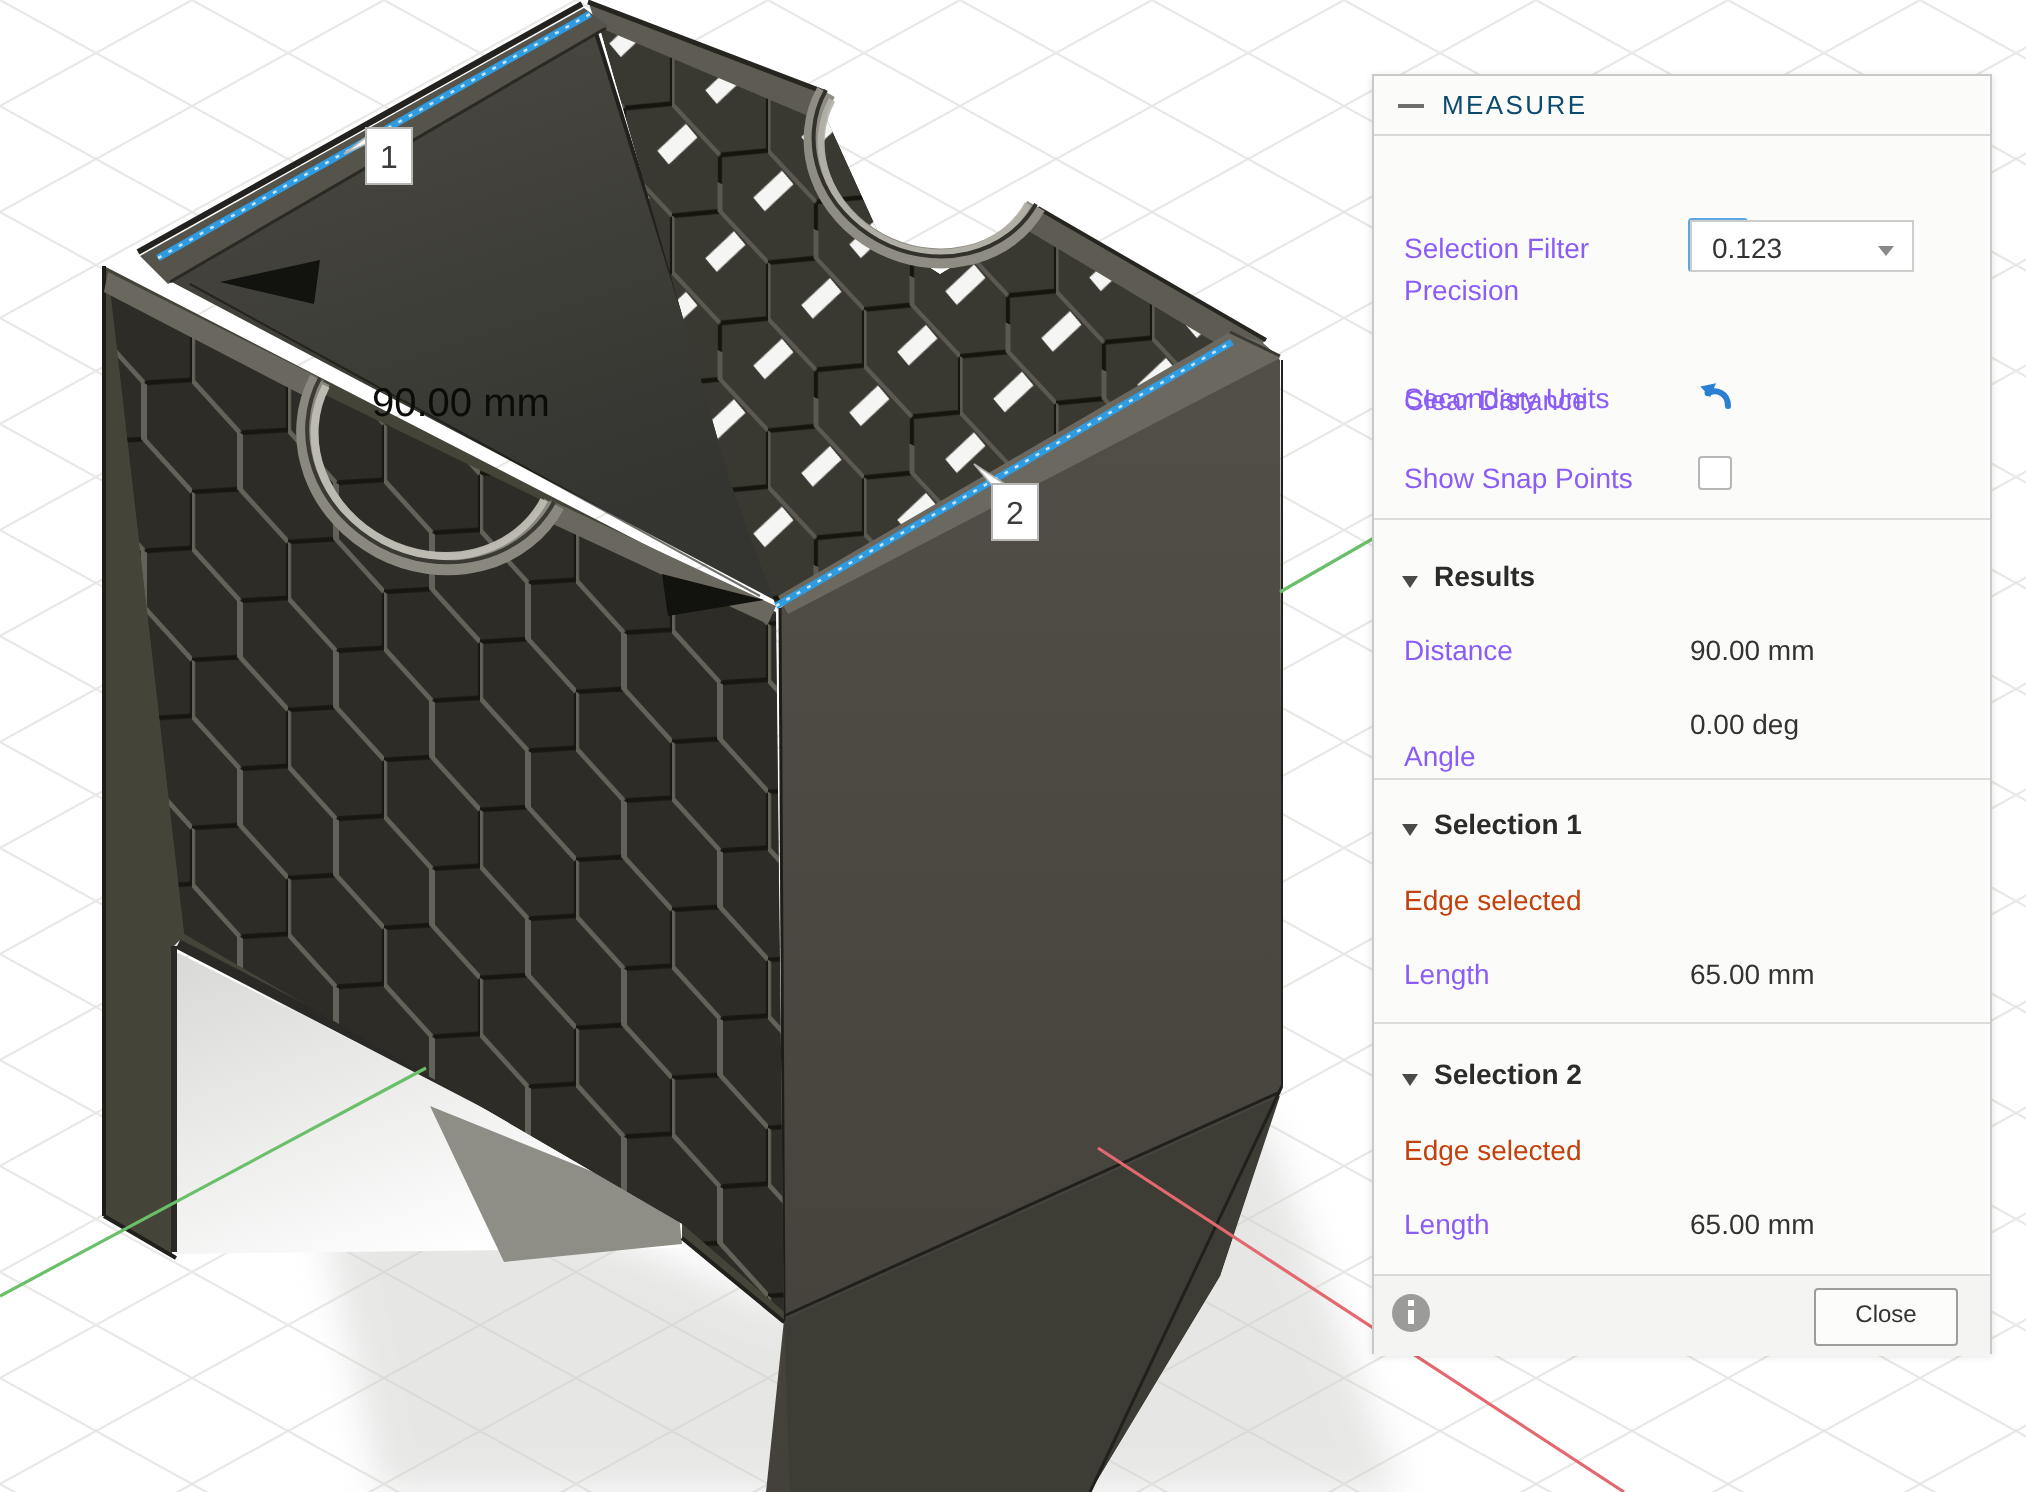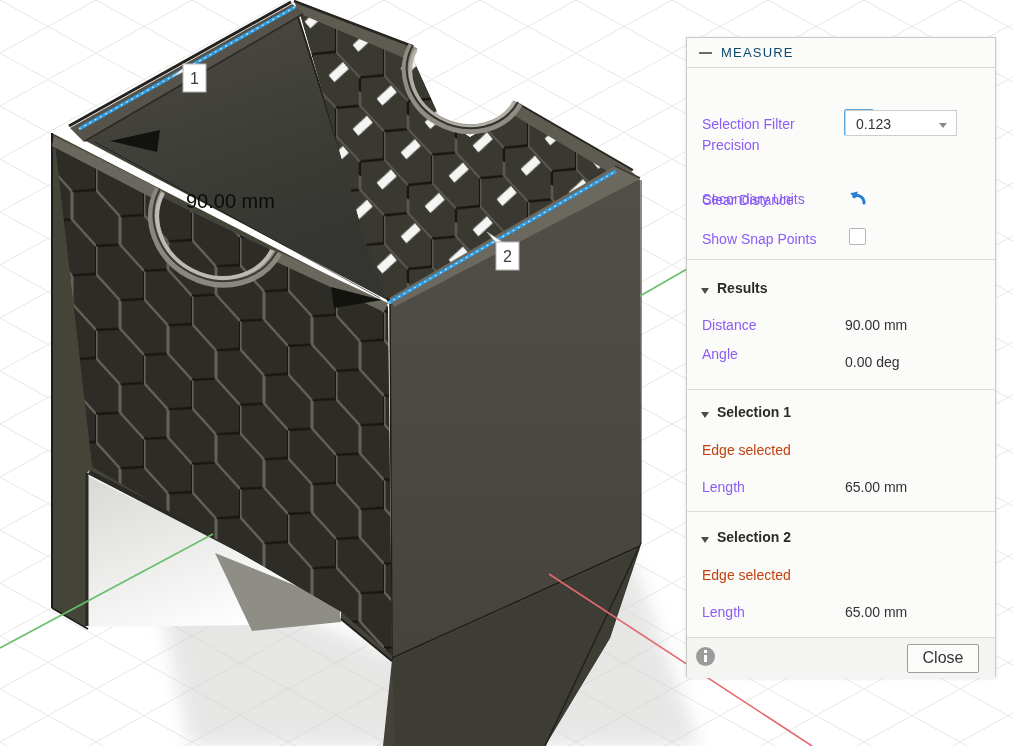--- a/index.html
+++ b/index.html
@@ -27,21 +27,21 @@
   .sec-hdr{left:30px;height:18px;line-height:18px;font-weight:bold;color:#2b2b29;}
   .dropdown{left:158px;width:112px;height:26px;background:#fff;border:1px solid #cdcdcb;
     box-sizing:border-box;line-height:27px;padding-left:10px;color:#333;cursor:default;}
   .dd-caret{position:absolute;right:9px;top:12px;width:0;height:0;
     border-left:4px solid transparent;border-right:4px solid transparent;border-top:5px solid #8a8a88;}
   .filter-btn{width:30px;height:27px;box-sizing:border-box;display:flex;align-items:center;justify-content:center;}
   .filter-btn.sel{background:#ddeefb;border:1px solid #5aa7e2;border-radius:2px;}
   #checkbox-snap{left:162px;top:190px;width:15px;height:15px;background:#fff;border:1px solid #b6b6b4;border-radius:2px;}
   #panel-footer{left:0;right:0;top:599px;height:40px;border-top:1px solid #d9d9d7;background:#f4f4f2;}
   #close-button{position:absolute;right:16px;top:6px;width:70px;height:27px;background:#fcfcfb;
-    border:1px solid #9d9d9b;border-radius:2px;font-size:16px;color:#333;text-align:center;line-height:25px;}
+    border:1px solid #9d9d9b;border-radius:2px;font-size:12px;color:#333;text-align:center;line-height:25px;}
   #info-icon{position:absolute;left:9px;top:9px;width:19px;height:19px;border-radius:50%;background:#9b9b99;}
   #info-icon .dot{position:absolute;left:8px;top:3px;width:3px;height:3px;background:#fff;}
   #info-icon .stem{position:absolute;left:8px;top:8px;width:3px;height:7px;background:#fff;}
 </style>
 </head>
 <body>
 
 <div id="stage">
 
 <svg id="scene" width="1013" height="746" viewBox="0 0 1013 746">
@@ -268,21 +268,21 @@
 
   <div class="row-label p-abs" style="top:192px">Show Snap Points</div>
   <div id="checkbox-snap" class="p-abs"></div>
 
   <div class="divider p-abs" style="top:221px"></div>
 
   <div class="sec-tri p-abs" style="top:244px"></div>
   <div class="sec-hdr p-abs" style="top:241px">Results</div>
   <div class="row-label p-abs" style="top:278px">Distance</div>
   <div class="row-value p-abs" style="top:278px">90.00 mm</div>
-  <div class="row-label p-abs" style="top:307px">Angle</div>
+  <div class="row-label p-abs" style="top:331px">Angle</div>
   <div class="row-value p-abs" style="top:315px">0.00 deg</div>
 
   <div class="divider p-abs" style="top:351px"></div>
 
   <div class="sec-tri p-abs" style="top:368px"></div>
   <div class="sec-hdr p-abs" style="top:365px">Selection 1</div>
   <div class="row-label muted p-abs" style="top:403px">Edge selected</div>
   <div class="row-label p-abs" style="top:440px">Length</div>
   <div class="row-value p-abs" style="top:440px">65.00 mm</div>
 

